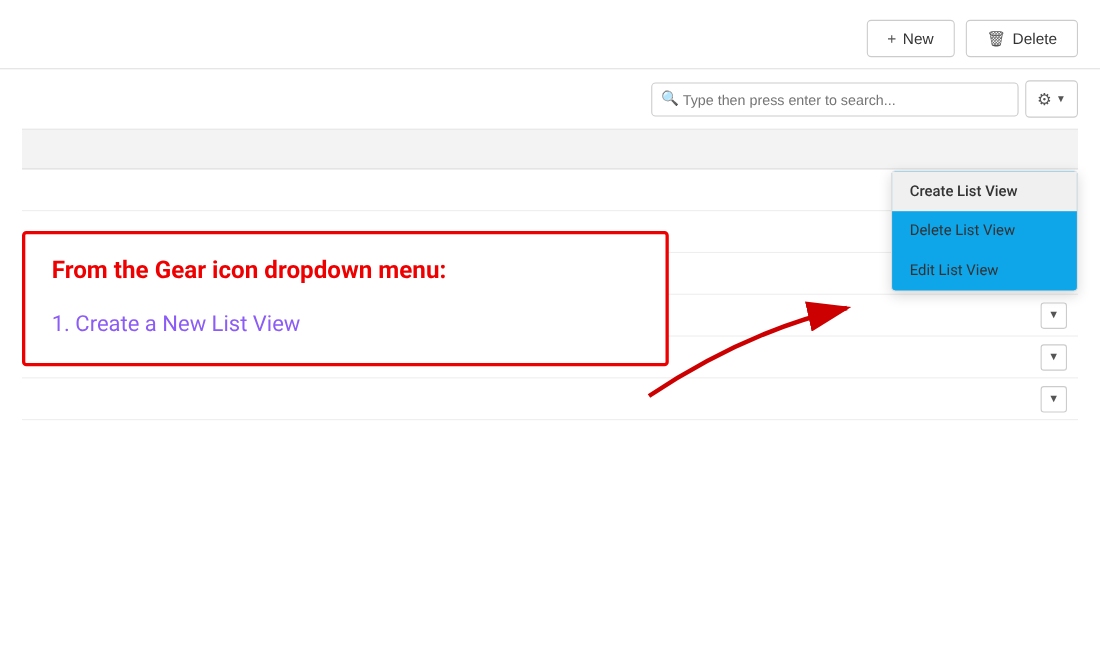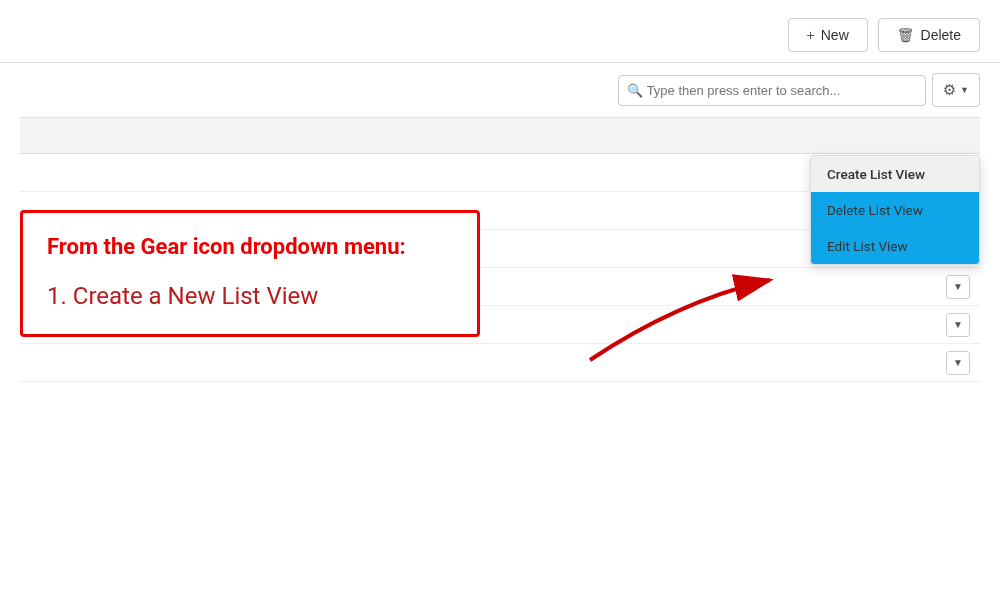--- a/index.html
+++ b/index.html
@@ -63,21 +63,21 @@
     }
 
     .search-icon-inside {
       position: absolute;
       left: 10px;
       color: #999;
       font-size: 13px;
     }
 
     .search-input {
-      width: 308px;
+      width: 334px;
       padding: 7px 10px 7px 28px;
       border: 1px solid #ccc;
       border-radius: 4px;
       font-size: 13px;
       color: #999;
       outline: none;
     }
 
     .gear-btn {
       display: flex;
@@ -158,21 +158,21 @@
       color: #555;
       cursor: pointer;
       background: #fff;
     }
 
     
     .annotation-box {
       position: absolute;
       left: 20px;
       top: 210px;
-      width: 460px;
+      width: 588px;
       border: 3px solid #e00;
       border-radius: 4px;
       padding: 20px 24px 24px;
       background: #fff;
       z-index: 50;
     }
 
     .annotation-title {
       font-size: 22px;
       font-weight: 700;
@@ -182,22 +182,22 @@
     }
 
     .annotation-list {
       list-style: none;
       display: flex;
       flex-direction: column;
       gap: 8px;
     }
 
     .annotation-list li {
-      font-size: 24px;
-      color: #b91c1c;
+      font-size: 20px;
+      color: #8b5cf6;
     }
 
     
     .arrow-container {
       position: absolute;
       left: 560px;
       top: 260px;
       z-index: 60;
       pointer-events: none;
     }

